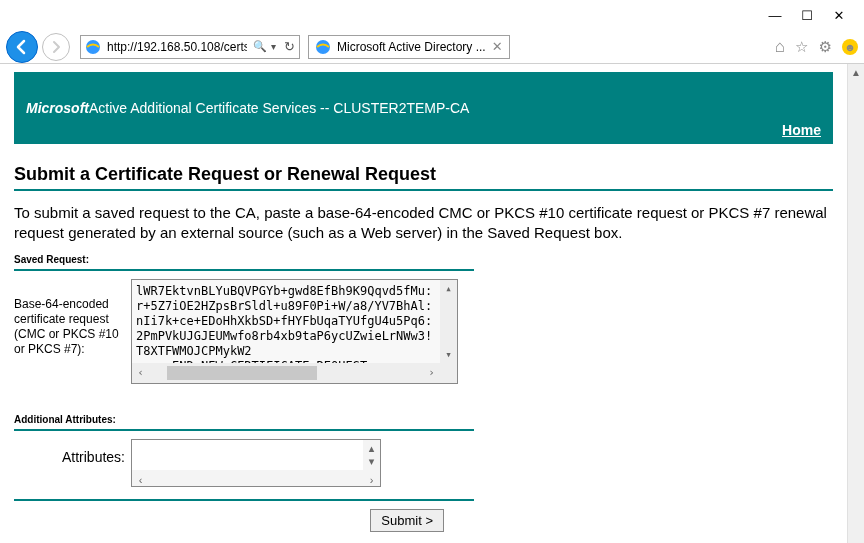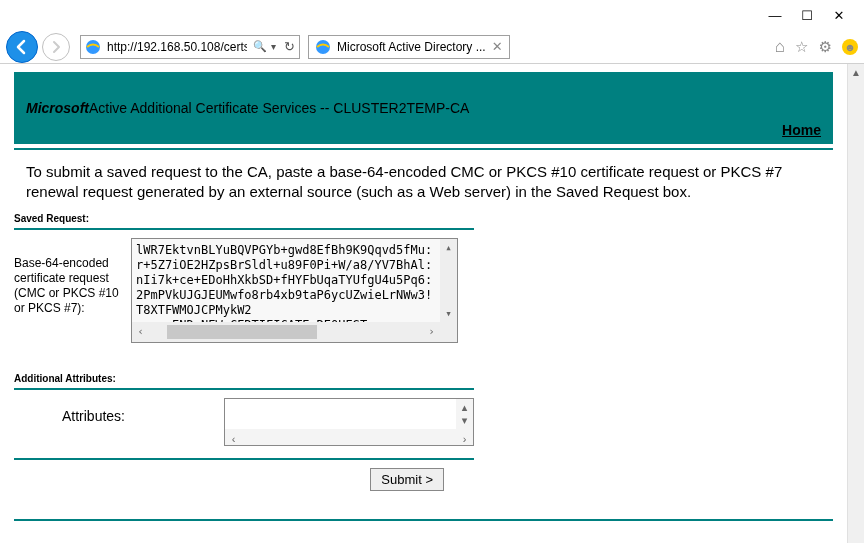--- a/index.html
+++ b/index.html
@@ -15,44 +15,44 @@
   .url-input { border: none; outline: none; flex: 1; font-size: 12px; min-width: 0; }
   .ie-icon-small { width: 16px; height: 16px; }
   .tab { display: flex; align-items: center; border: 1px solid #a0a0a0; height: 24px; padding: 0 6px; margin-left: 6px; gap: 6px; font-size: 12px; background: #fff; }
   .tab-close { color: #888; font-size: 13px; }
   .browser-icons-right { margin-left: auto; display: flex; gap: 10px; align-items: center; color: #888; }
   
   .content-wrap { padding: 8px 14px 0 14px; position: relative; height: 479px; overflow: hidden; }
   .vscroll { position: absolute; right: 0; top: 0; bottom: 0; width: 17px; background: #f0f0f0; border-left: 1px solid #e0e0e0; }
   .vscroll-arrow { height: 17px; display: flex; align-items: center; justify-content: center; color: #666; font-size: 10px; }
   
-  .header-bar { background: #008080; color: #000000; padding: 6px 12px; display: flex; align-items: center; font-size: 14px; }
+  .header-bar { background: #008080; color: #ffffff; padding: 6px 12px; display: flex; align-items: center; font-size: 14px; }
   .header-bar .ms { font-style: italic; font-weight: bold; }
   .header-bar .home { margin-left: auto; text-decoration: underline; font-weight: bold; margin-top: 44px; }
   
   .page-title { font-size: 18px; font-weight: bold; margin-top: 20px; }
   .title-rule { border-top: 2px solid #008080; margin: 4px 0 12px 0; }
   .teal-rule { border-top: 2px solid #008080; margin: 4px 0 8px 0; }
   
-  .intro { font-size: 15px; line-height: 1.35; margin-bottom: 10px; margin-left: 12px; }
+  .intro { font-size: 15px; line-height: 1.35; margin-bottom: 10px; }
   
   .section-label { font-weight: bold; font-size: 10px; margin-top: 10px; }
   
   .saved-row { display: flex; align-items: flex-start; margin-top: 4px; }
   .saved-label { width: 117px; font-size: 12px; line-height: 1.25; padding-top: 18px; }
   .saved-ta-wrap { border: 1px solid #888; width: 327px; height: 105px; font-family: Consolas, monospace; font-size: 12px; position: relative; background: #f8f8f8; }
   .saved-ta-text { padding: 4px; white-space: pre; overflow: hidden; line-height: 1.25; }
   .ta-vscroll { position: absolute; right: 0; top: 0; bottom: 20px; width: 17px; background: #eee; }
   .ta-hscroll { position: absolute; left: 0; right: 0; bottom: 0; height: 20px; background: #eee; display: flex; align-items: center; }
   .ta-thumb-h { background: #c8c8c8; height: 14px; width: 150px; margin-left: 18px; }
   .ta-arrow { width: 17px; height: 20px; display: flex; align-items: center; justify-content: center; color: #666; font-size: 11px; }
   .ta-arrow-v { width: 17px; height: 17px; display: flex; align-items: center; justify-content: center; color: #666; font-size: 11px; }
   
   .attr-section { width: 460px; }
-  .attr-row { display: flex; align-items: flex-start; margin-top: 6px; justify-content: space-between; }
+  .attr-row { display: flex; align-items: flex-start; margin-top: 6px; }
   .attr-label { width: 117px; text-align: right; padding-right: 6px; font-size: 14px; padding-top: 10px; }
   .attr-ta { border: 1px solid #888; width: 250px; height: 48px; position: relative; }
   .attr-vscroll { position: absolute; right: 0; top: 0; bottom: 16px; width: 17px; background: #f4f4f4; }
   .attr-hscroll { position: absolute; left: 0; right: 0; bottom: 0; height: 16px; background: #f4f4f4; display: flex; justify-content: space-between; }
   
   .submit-row { text-align: right; width: 430px; margin-top: 6px; }
   .submit-btn { background: #efefef; border: 1px solid #888; padding: 3px 10px; font-size: 13px; font-family: inherit; }
   
   .bottom-rule { border-top: 2px solid #008080; margin: 28px 0 0 0; }
   .smiley { width: 16px; height: 16px; border-radius: 50%; background: #ffcc00; display: inline-flex; align-items: center; justify-content: center; font-size: 11px; }
@@ -108,20 +108,21 @@
     <div class="vscroll-arrow">▲</div>
   </div>
 
   <div style="margin-right:17px">
     <div class="header-bar">
       <span class="ms">Microsoft</span>
       <span> Active Additional Certificate Services  --  CLUSTER2TEMP-CA</span>
       <a class="home">Home</a>
     </div>
 
+    <div class="page-title">Submit a Certificate Request or Renewal Request</div>
     <div class="title-rule"></div>
 
     <div class="intro">To submit a saved request to the CA, paste a base-64-encoded CMC or PKCS #10 certificate request or PKCS #7 renewal request generated by an external source (such as a Web server) in the Saved Request box.</div>
 
     <div class="section-label">Saved Request:</div>
     <div class="teal-rule" style="width:460px"></div>
 
     <div class="saved-row">
       <div class="saved-label">Base-64-encoded certificate request (CMC or PKCS #10 or PKCS #7):</div>
       <div class="saved-ta-wrap">

